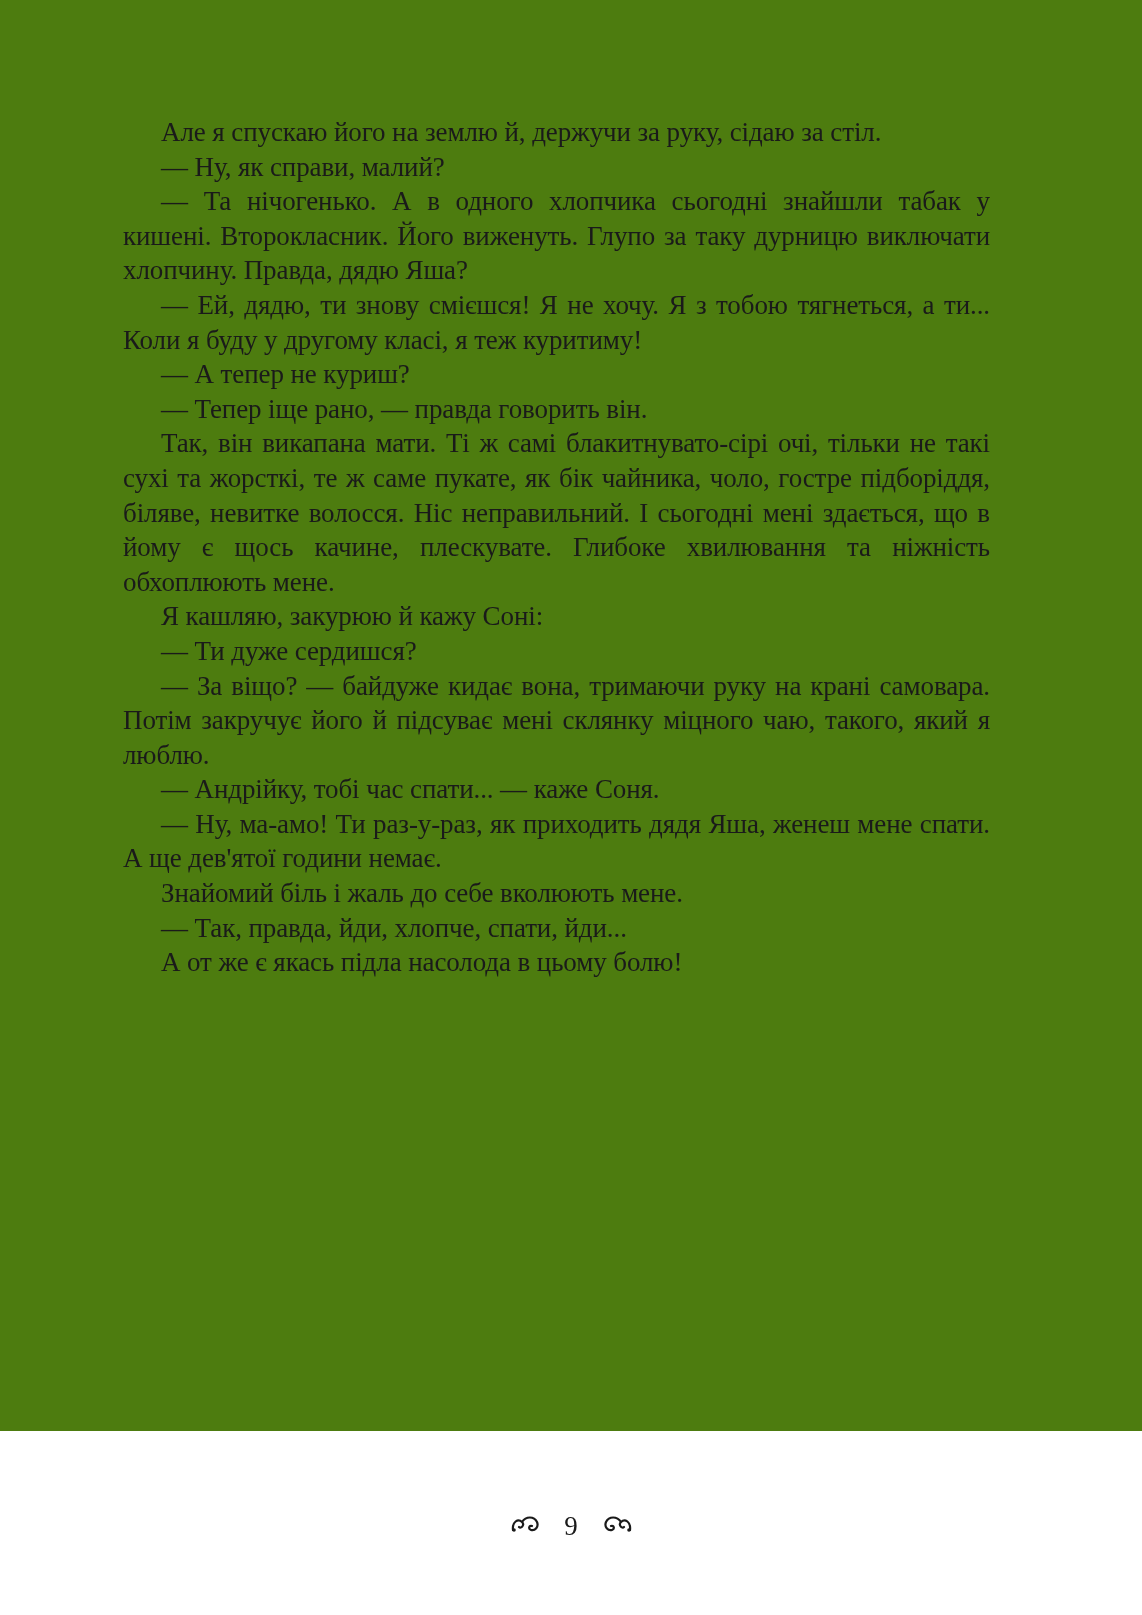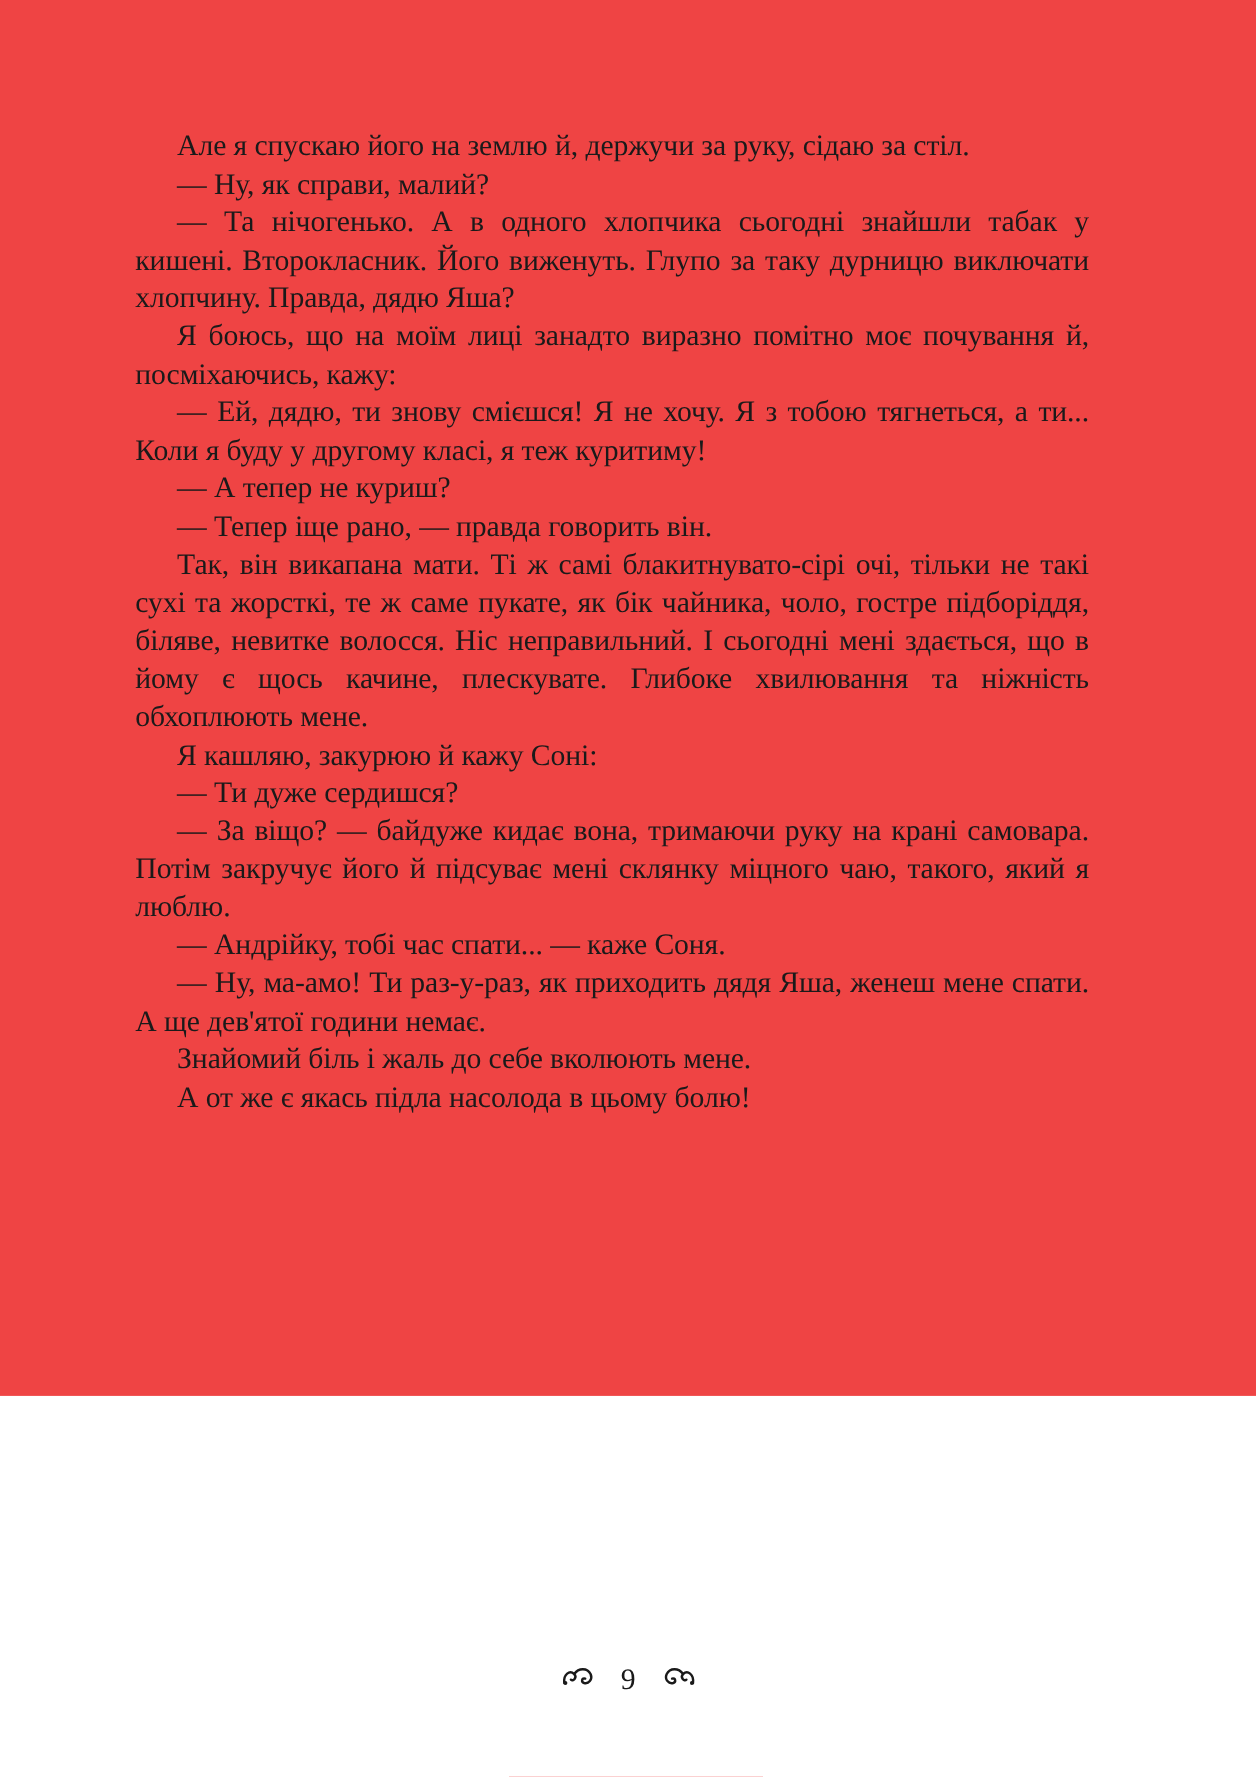--- a/index.html
+++ b/index.html
@@ -12,22 +12,22 @@
       height: 1615px;
       position: relative;
       overflow: hidden;
       color: #1a1a1a;
       font-family: "DejaVu Serif", "Liberation Serif", serif;
     }
     .page {
       position: absolute;
       left: 0; top: 0;
       width: 1142px;
-      height: 1269px;
-      background: #ef4444;
+      height: 1431px;
+      background: #4d7c0f;
     }
     .text-block {
       position: absolute;
       left: 123px;
       top: 115px;
       width: 867px;
       font-family: "Liberation Serif", "DejaVu Serif", serif;
       font-size: 27px;
       line-height: 34.6px;
       letter-spacing: -0.1px;
@@ -59,31 +59,31 @@
     .page-number { margin: 0 16px; }
   </style>
 </head>
 <body>
 
 <div class="page">
   <div class="text-block">
     <p class="para">Але я спускаю його на землю й, держучи за руку, сідаю за стіл.</p>
     <p class="para">— Ну, як справи, малий?</p>
     <p class="para">— Та нічогенько. А в одного хлопчика сьогодні знайшли табак у кишені. Второкласник. Його виженуть. Глупо за таку дурницю виключати хлопчину. Правда, дядю Яша?</p>
-    <p class="para">Я боюсь, що на моїм лиці занадто виразно помітно моє почування й, посміхаючись, кажу:</p>
     <p class="para">— Ей, дядю, ти знову смієшся! Я не хочу. Я з тобою тягнеться, а ти... Коли я буду у другому класі, я теж куритиму!</p>
     <p class="para">— А тепер не куриш?</p>
     <p class="para">— Тепер іще рано, — правда говорить він.</p>
     <p class="para">Так, він викапана мати. Ті ж самі блакитнувато-сірі очі, тільки не такі сухі та жорсткі, те ж саме пукате, як бік чайника, чоло, гостре підборіддя, біляве, невитке волосся. Ніс неправильний. І сьогодні мені здається, що в йому є щось качине, плескувате. Глибоке хвилювання та ніжність обхоплюють мене.</p>
     <p class="para">Я кашляю, закурюю й кажу Соні:</p>
     <p class="para">— Ти дуже сердишся?</p>
     <p class="para">— За віщо? — байдуже кидає вона, тримаючи руку на крані самовара. Потім закручує його й підсуває мені склянку міцного чаю, такого, який я люблю.</p>
     <p class="para">— Андрійку, тобі час спати... — каже Соня.</p>
     <p class="para">— Ну, ма-амо! Ти раз-у-раз, як приходить дядя Яша, женеш мене спати. А ще дев'ятої години немає.</p>
     <p class="para">Знайомий біль і жаль до себе вколюють мене.</p>
+    <p class="para">— Так, правда, йди, хлопче, спати, йди...</p>
     <p class="para">А от же є якась підла насолода в цьому болю!</p>
   </div>
 
   <div class="footer">
     <span class="ornament left">
       <svg width="30" height="22" viewBox="0 0 30 22" aria-hidden="true">
         <path d="M3 18 C 2 10, 8 6, 12 10 C 15 13, 11 17, 9 15 M12 10 C 16 4, 24 4, 27 10 C 29 15, 25 19, 21 18 C 18 17, 19 13, 22 14" fill="none" stroke="#1a1a1a" stroke-width="2.2" stroke-linecap="round"></path>
         <circle cx="4" cy="18" r="1.8" fill="#1a1a1a"></circle>
       </svg>
     </span>

